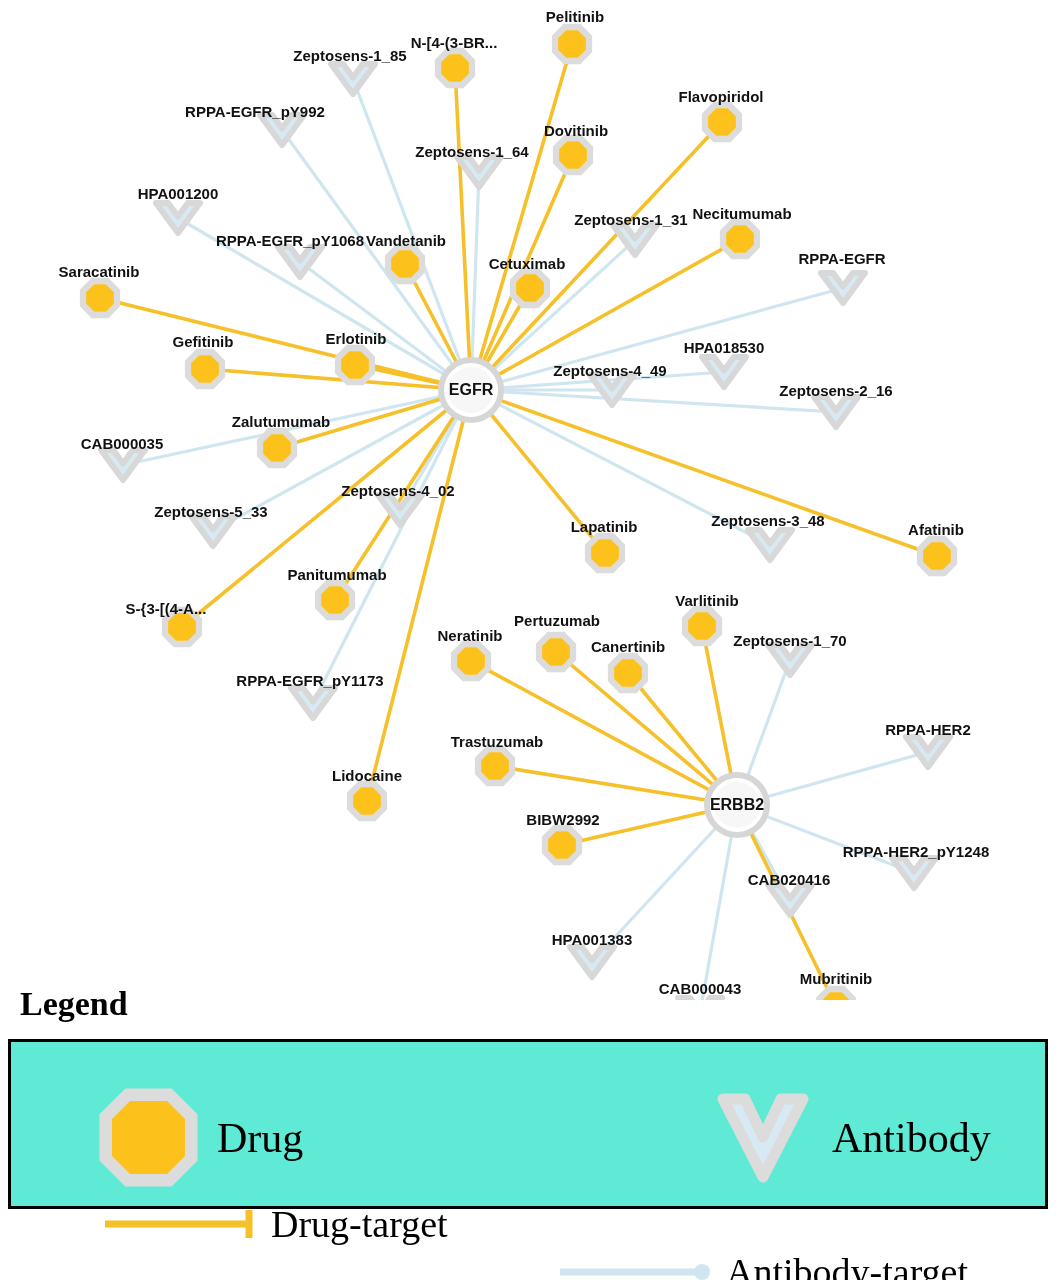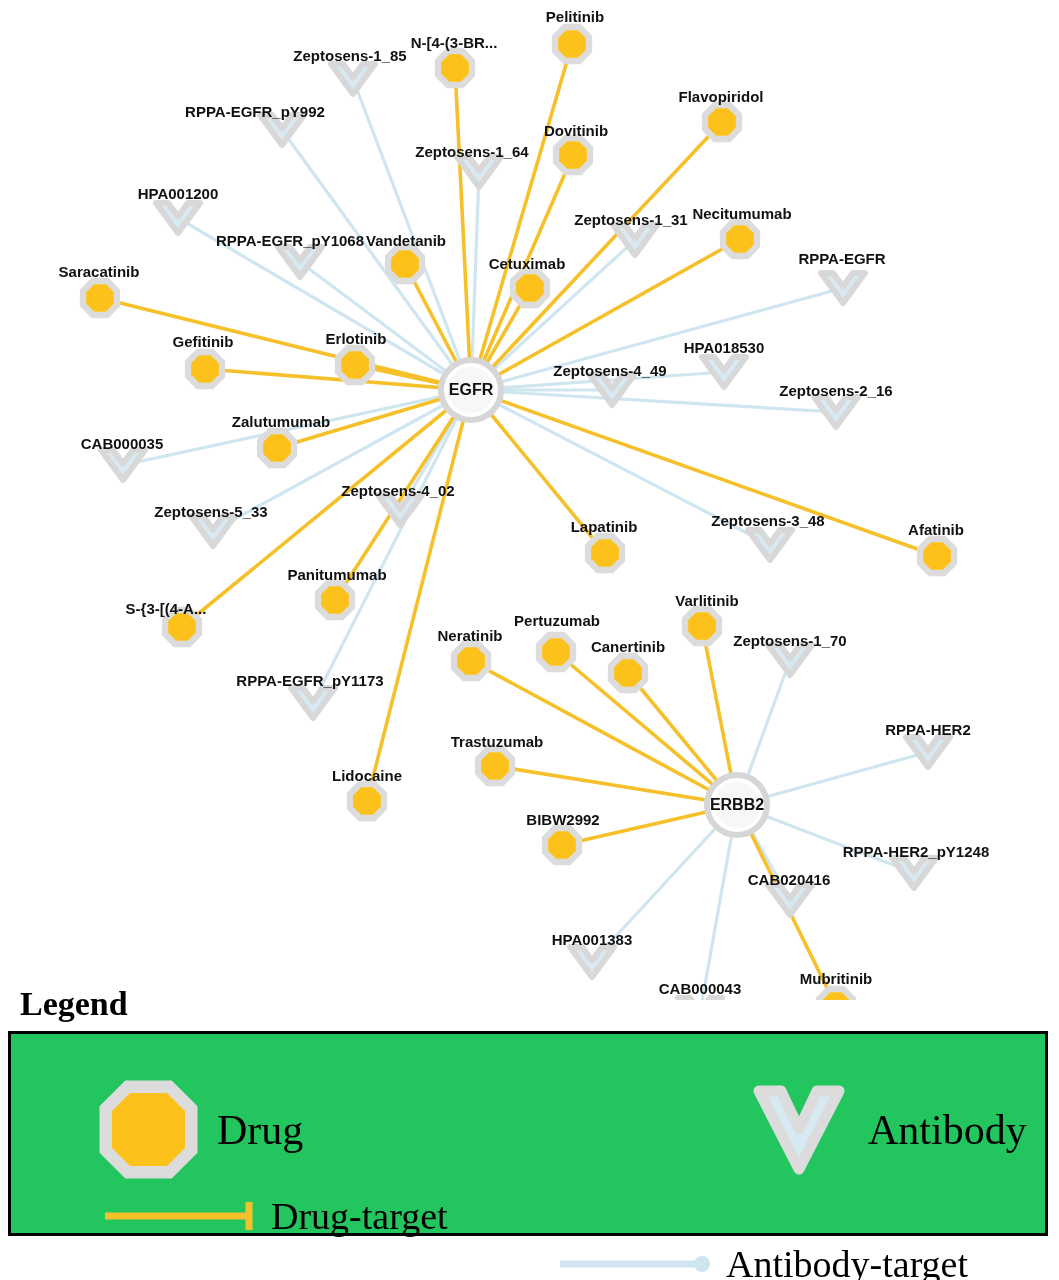--- a/index.html
+++ b/index.html
@@ -35,27 +35,27 @@
     position: absolute;
     left: 8px;
     top: 985px;
     width: 1040px;
   }
   .legend-title {
     font-family: "Liberation Serif", serif;
     font-size: 34px;
     font-weight: bold;
     color: #000;
-    margin: 0 0 8px 12px;
+    margin: 0 0 16px 12px;
   }
   .legend-box {
     border: 3px solid #000;
-    height: 205px;
+    height: 170px;
     position: relative;
-    background: #22c55e;
+    background: #5eead4;
     box-sizing: border-box;
   }
   .legend-row1 {
     position: absolute;
     top: 38px;
     left: 0;
     width: 100%;
     height: 110px;
   }
   .legend-item {
@@ -218,21 +218,21 @@
   <div class="legend-title">Legend</div>
   <div class="legend-box">
     <div class="legend-row1">
       <div class="legend-item" style="left:85px; top:5px;">
         <svg width="105" height="105" viewBox="0 0 105 105">
           <polygon points="32,10 73,10 95,32 95,73 73,95 32,95 10,73 10,32" fill="none" stroke="#dcdcdc" stroke-width="13"></polygon>
           <polygon points="34,16 71,16 89,34 89,71 71,89 34,89 16,71 16,34" fill="#fcc21b"></polygon>
         </svg>
         <span class="lbl">Drug</span>
       </div>
-      <div class="legend-item" style="left:736px; top:5px;">
+      <div class="legend-item" style="left:700px; top:5px;">
         <svg width="105" height="105" viewBox="0 0 105 105">
           <path d="M12,14 L52,92 L92,14 L70,14 L52,52 L34,14 Z" fill="#d7eaf3" stroke="#dcdcdc" stroke-width="11" stroke-linejoin="round"></path>
         </svg>
         <span class="lbl">Antibody</span>
       </div>
     </div>
     <div class="legend-row2">
       <div class="legend-edge-item" style="left:90px; top:0px;">
         <svg width="160" height="40" viewBox="0 0 160 40">
           <line x1="4" y1="20" x2="148" y2="20" stroke="#f5c029" stroke-width="7"></line>

